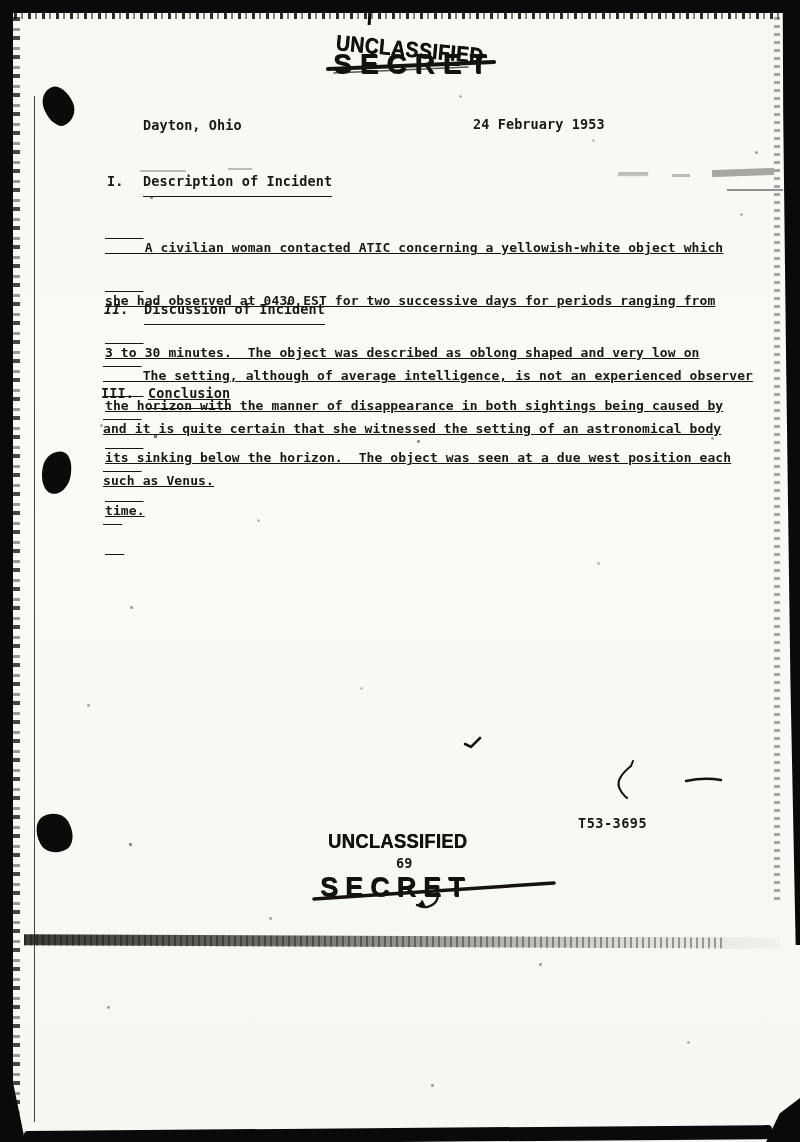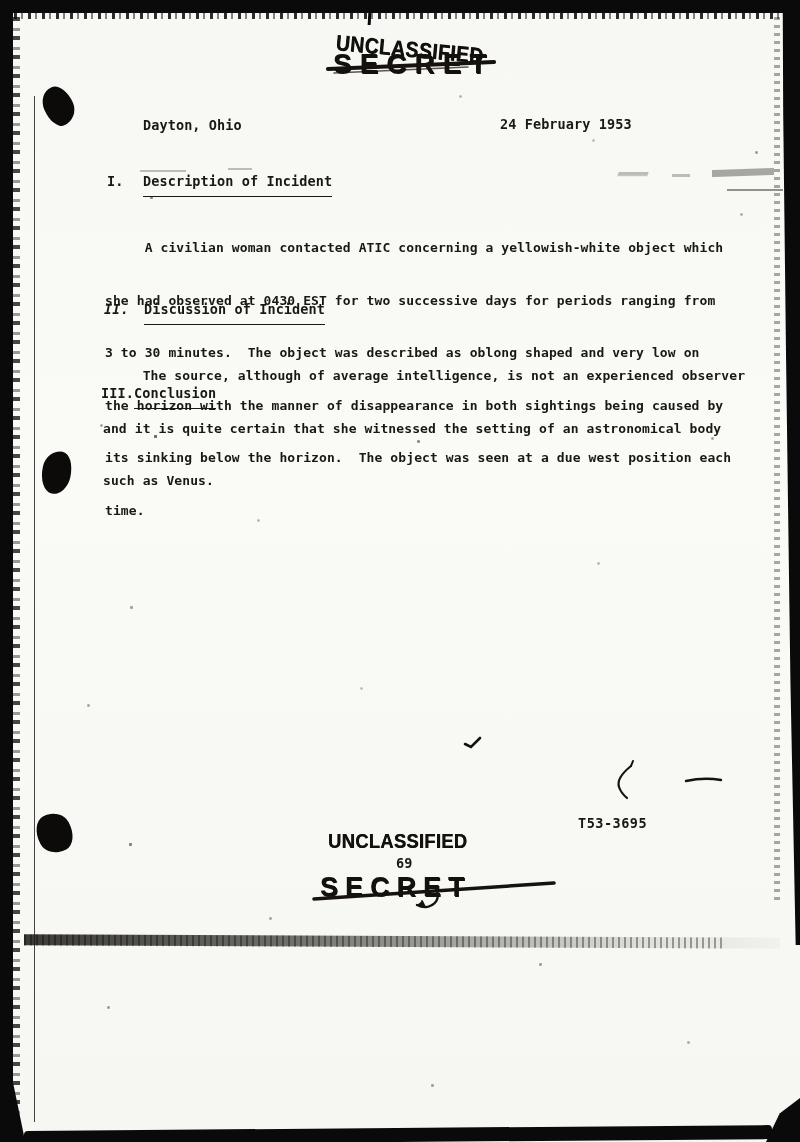--- a/index.html
+++ b/index.html
@@ -49,21 +49,21 @@
     131px 607px 0 .8px rgba(0,0,0,.4),598px 563px 0 .6px rgba(0,0,0,.35),
     88px 705px 0 .7px rgba(0,0,0,.4),361px 688px 0 .6px rgba(0,0,0,.3),
     130px 844px 0 .9px rgba(0,0,0,.5),270px 918px 0 .7px rgba(0,0,0,.4),
     540px 964px 0 .8px rgba(0,0,0,.4),108px 1007px 0 .7px rgba(0,0,0,.45),
     688px 1042px 0 .7px rgba(0,0,0,.35),432px 1085px 0 .8px rgba(0,0,0,.4),
     756px 152px 0 .7px rgba(0,0,0,.45),741px 214px 0 .6px rgba(0,0,0,.4),
     460px 96px 0 .6px rgba(0,0,0,.35),593px 140px 0 .6px rgba(0,0,0,.3);}
   
   .t{position:absolute;white-space:pre;font-family:"DejaVu Sans Mono",monospace;
      font-weight:bold;font-size:13px;line-height:14.6px;color:#1a1815;letter-spacing:.1px;}
-  .para{position:absolute;white-space:pre;}
+  .para{position:absolute;white-space:pre;text-decoration:underline;}
   .para .tline{white-space:pre;font-family:"DejaVu Sans Mono",monospace;font-weight:bold;
      font-size:13px;line-height:14.6px;color:#1a1815;letter-spacing:.1px;}
   .sec-num{font-size:13.5px;}
   .sec-title{font-size:13.5px;border-bottom:1.6px solid #1a1815;padding-bottom:7px;}
   
   .stamp{position:absolute;font-family:"Liberation Sans",sans-serif;font-weight:bold;color:#13110e;}
   #stamp-unclassified-top{left:337px;top:30px;font-size:22px;letter-spacing:.5px;
      transform:rotate(5.2deg) scaleX(.88);transform-origin:left top;text-shadow:.6px .4px 0 #13110e;}
   #stamp-secret-top{left:333px;top:48px;font-size:28px;letter-spacing:8px;
      transform:scaleY(1.02);text-shadow:.8px .6px 0 #13110e;}
@@ -104,43 +104,43 @@
   <div class="smudge" id="smudge-3"></div>
   <div class="smudge" id="smudge-4"></div>
   <div class="smudge" id="smudge-5"></div>
   <div id="faint-line"></div>
   <div id="speckles"></div>
 
   <div class="stamp" id="stamp-unclassified-top">UNCLASSIFIED</div>
   <div class="stamp" id="stamp-secret-top">SECRET</div>
 
   <div class="t" style="left:107px;top:118px;font-size:13.5px;padding-left:36px;">Dayton, Ohio</div>
-  <div class="t" style="left:500px;top:117px;font-size:13.5px;">24 February 1953</div>
+  <div class="t" style="left:473px;top:117px;font-size:13.5px;">24 February 1953</div>
 
   <div class="t sec-num" style="left:107px;top:174px;">I.</div>
   <div class="t sec-title" style="left:143px;top:174px;">Description of Incident</div>
   <div class="para" style="left:105px;top:203px;">
     <div class="tline">     A civilian woman contacted ATIC concerning a yellowish-white object which</div>
     <div class="tline">she had observed at 0430 EST for two successive days for periods ranging from</div>
     <div class="tline">3 to 30 minutes.  The object was described as oblong shaped and very low on</div>
     <div class="tline">the horizon with the manner of disappearance in both sightings being caused by</div>
     <div class="tline">its sinking below the horizon.  The object was seen at a due west position each</div>
     <div class="tline">time.</div>
   </div>
 
   <div class="t sec-num" style="left:104px;top:302px;font-style:italic;">II.</div>
   <div class="t sec-title" style="left:144px;top:302px;">Discussion of Incident</div>
   <div class="para" style="left:103px;top:331px;">
-    <div class="tline">     The source, although of average intelligence, is not an experienced observer</div>
+    <div class="tline">     The setting, although of average intelligence, is not an experienced observer</div>
     <div class="tline">and it is quite certain that she witnessed the setting of an astronomical body</div>
     <div class="tline">such as Venus.</div>
   </div>
 
   <div class="t sec-num" style="left:101px;top:386px;">III.</div>
-  <div class="t sec-title" style="left:134px;top:386px;">Conclusion</div>
+  <div class="t sec-title" style="left:148px;top:386px;text-decoration:underline;">Conclusion</div>
 
   <div class="stamp" id="stamp-unclassified-bottom">UNCLASSIFIED</div>
   <div class="t" id="page-number">69</div>
   <div class="t" id="doc-number">T53-3695</div>
   <div class="stamp" id="stamp-secret-bottom">SECRET</div>
 
   <svg id="marks" viewBox="0 0 800 1142">
     <g stroke="#16130f" fill="none" stroke-linecap="round">
 
       <path d="M328 69 L494 62" stroke-width="4.2"></path>

